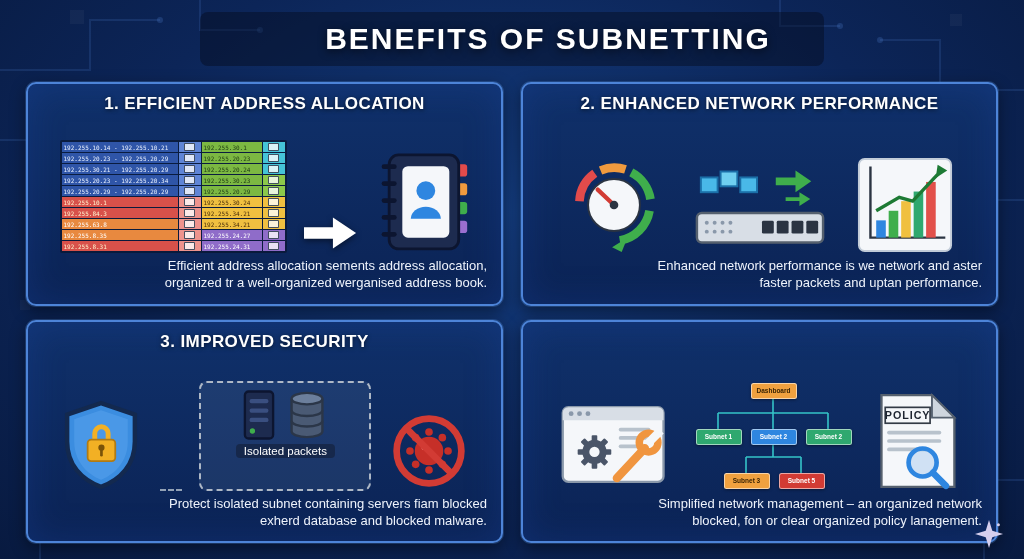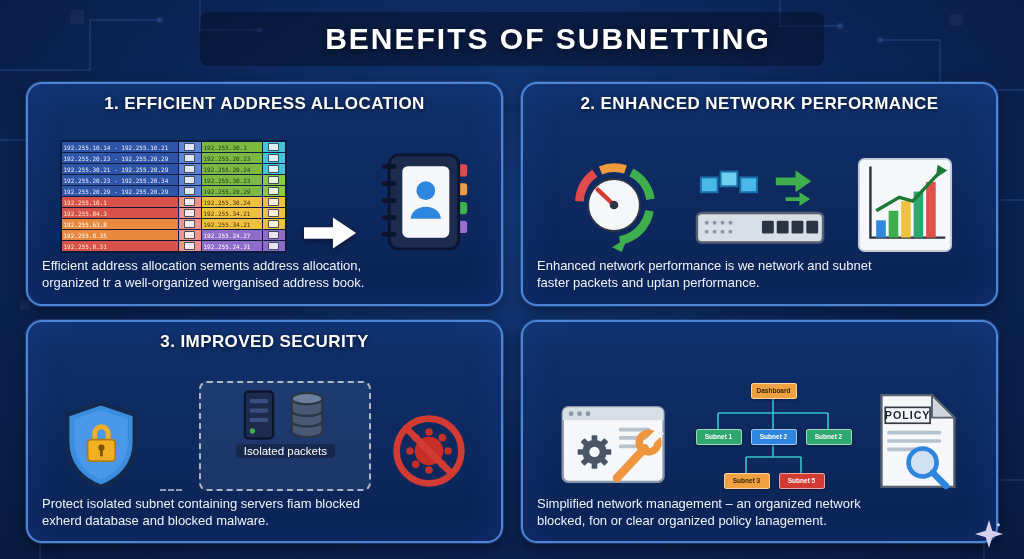--- a/index.html
+++ b/index.html
@@ -7,28 +7,28 @@
        font-family:"Liberation Sans",sans-serif;
        background:radial-gradient(ellipse at 50% 38%, #143d80 0%, #0c2558 55%, #081a40 100%);}
   .circuit{position:absolute;inset:0;pointer-events:none;}
   .title-band{position:absolute;top:12px;left:200px;right:200px;height:54px;
        background:rgba(4,10,28,.45);border-radius:8px;}
   h1.title{position:absolute;top:22px;left:0;width:100%;text-align:center;margin:0;
        color:#fff;font-size:30px;font-weight:800;letter-spacing:2px;
        text-shadow:0 2px 8px rgba(0,0,0,.65);padding-left:36px;}
   .grid{position:absolute;left:26px;right:26px;top:82px;bottom:16px;
        display:grid;grid-template-columns:1fr 1fr;grid-template-rows:1fr 1fr;gap:14px 18px;}
-  .panel{display:flex;flex-direction:column;border:2px solid #4d84d8;border-radius:16px;
+  .panel{display:flex;flex-direction:column;border:2px solid #4d84d8;border-radius:10px;
        background:linear-gradient(180deg,#10316b 0%,#0b2355 100%);
        box-shadow:0 0 0 1px rgba(90,150,230,.25), inset 0 0 34px rgba(25,70,160,.35), 0 5px 16px rgba(0,0,0,.45);
        padding:8px 14px 10px;}
   .panel-heading{margin:2px 0 2px;text-align:center;color:#fff;font-size:17px;font-weight:800;
        letter-spacing:.4px;text-shadow:0 1px 4px rgba(0,0,0,.6);}
   .panel-body{flex:1;display:flex;align-items:flex-end;justify-content:space-evenly;min-height:0;}
-  .caption{margin:4px 0 2px;text-align:left;color:#eef3fc;font-size:13px;line-height:1.32;font-weight:500;}
+  .caption{margin:4px 0 2px;text-align:right;color:#eef3fc;font-size:13px;line-height:1.32;font-weight:500;}
   .caption span{display:block;}
 
   
   .ipgrid{display:grid;grid-template-columns:116px 22px 60px 22px;grid-auto-rows:10px;gap:1px;
        background:rgba(8,18,40,.6);padding:2px;border-radius:2px;}
   .c{display:flex;align-items:center;overflow:hidden;white-space:nowrap;
        font-family:"DejaVu Sans Mono",monospace;font-size:6px;padding:0 2px;}
   .ic{justify-content:center;}
   .mon{width:9px;height:6px;border:1px solid rgba(25,40,60,.8);background:rgba(255,255,255,.8);border-radius:1px;}
   .cl-blue{background:#2f55a8;color:#eaf1ff;}
@@ -296,21 +296,21 @@
             <rect x="33" y="56" width="10" height="28" fill="#3fae4c"></rect>
             <rect x="46" y="46" width="10" height="38" fill="#f0c040"></rect>
             <rect x="59" y="36" width="10" height="48" fill="#2fa86f"></rect>
             <rect x="72" y="26" width="10" height="58" fill="#e2504a"></rect>
           </g>
           <polyline points="20,56 44,42 58,46 84,18" stroke="#1d7a34" stroke-width="3.5" fill="none"></polyline>
           <polygon points="84,8 94,14 82,22" fill="#1d7a34"></polygon>
         </svg>
       </div>
       <p class="caption">
-        <span>Enhanced network performance is we network and subnet</span>
+        <span>Enhanced network performance is we network and aster</span>
         <span>faster packets and uptan performance.</span>
       </p>
     </section>
 
     <section class="panel">
       <h2 class="panel-heading">3. IMPROVED SECURITY</h2>
       <div class="panel-body">
 
         <svg class="shield" viewBox="0 0 92 102">
           <path d="M46,4 L84,17 V47 C84,73 68,90 46,98 C24,90 8,73 8,47 V17 Z" fill="#3b8de0" stroke="#13294f" stroke-width="5"></path>

